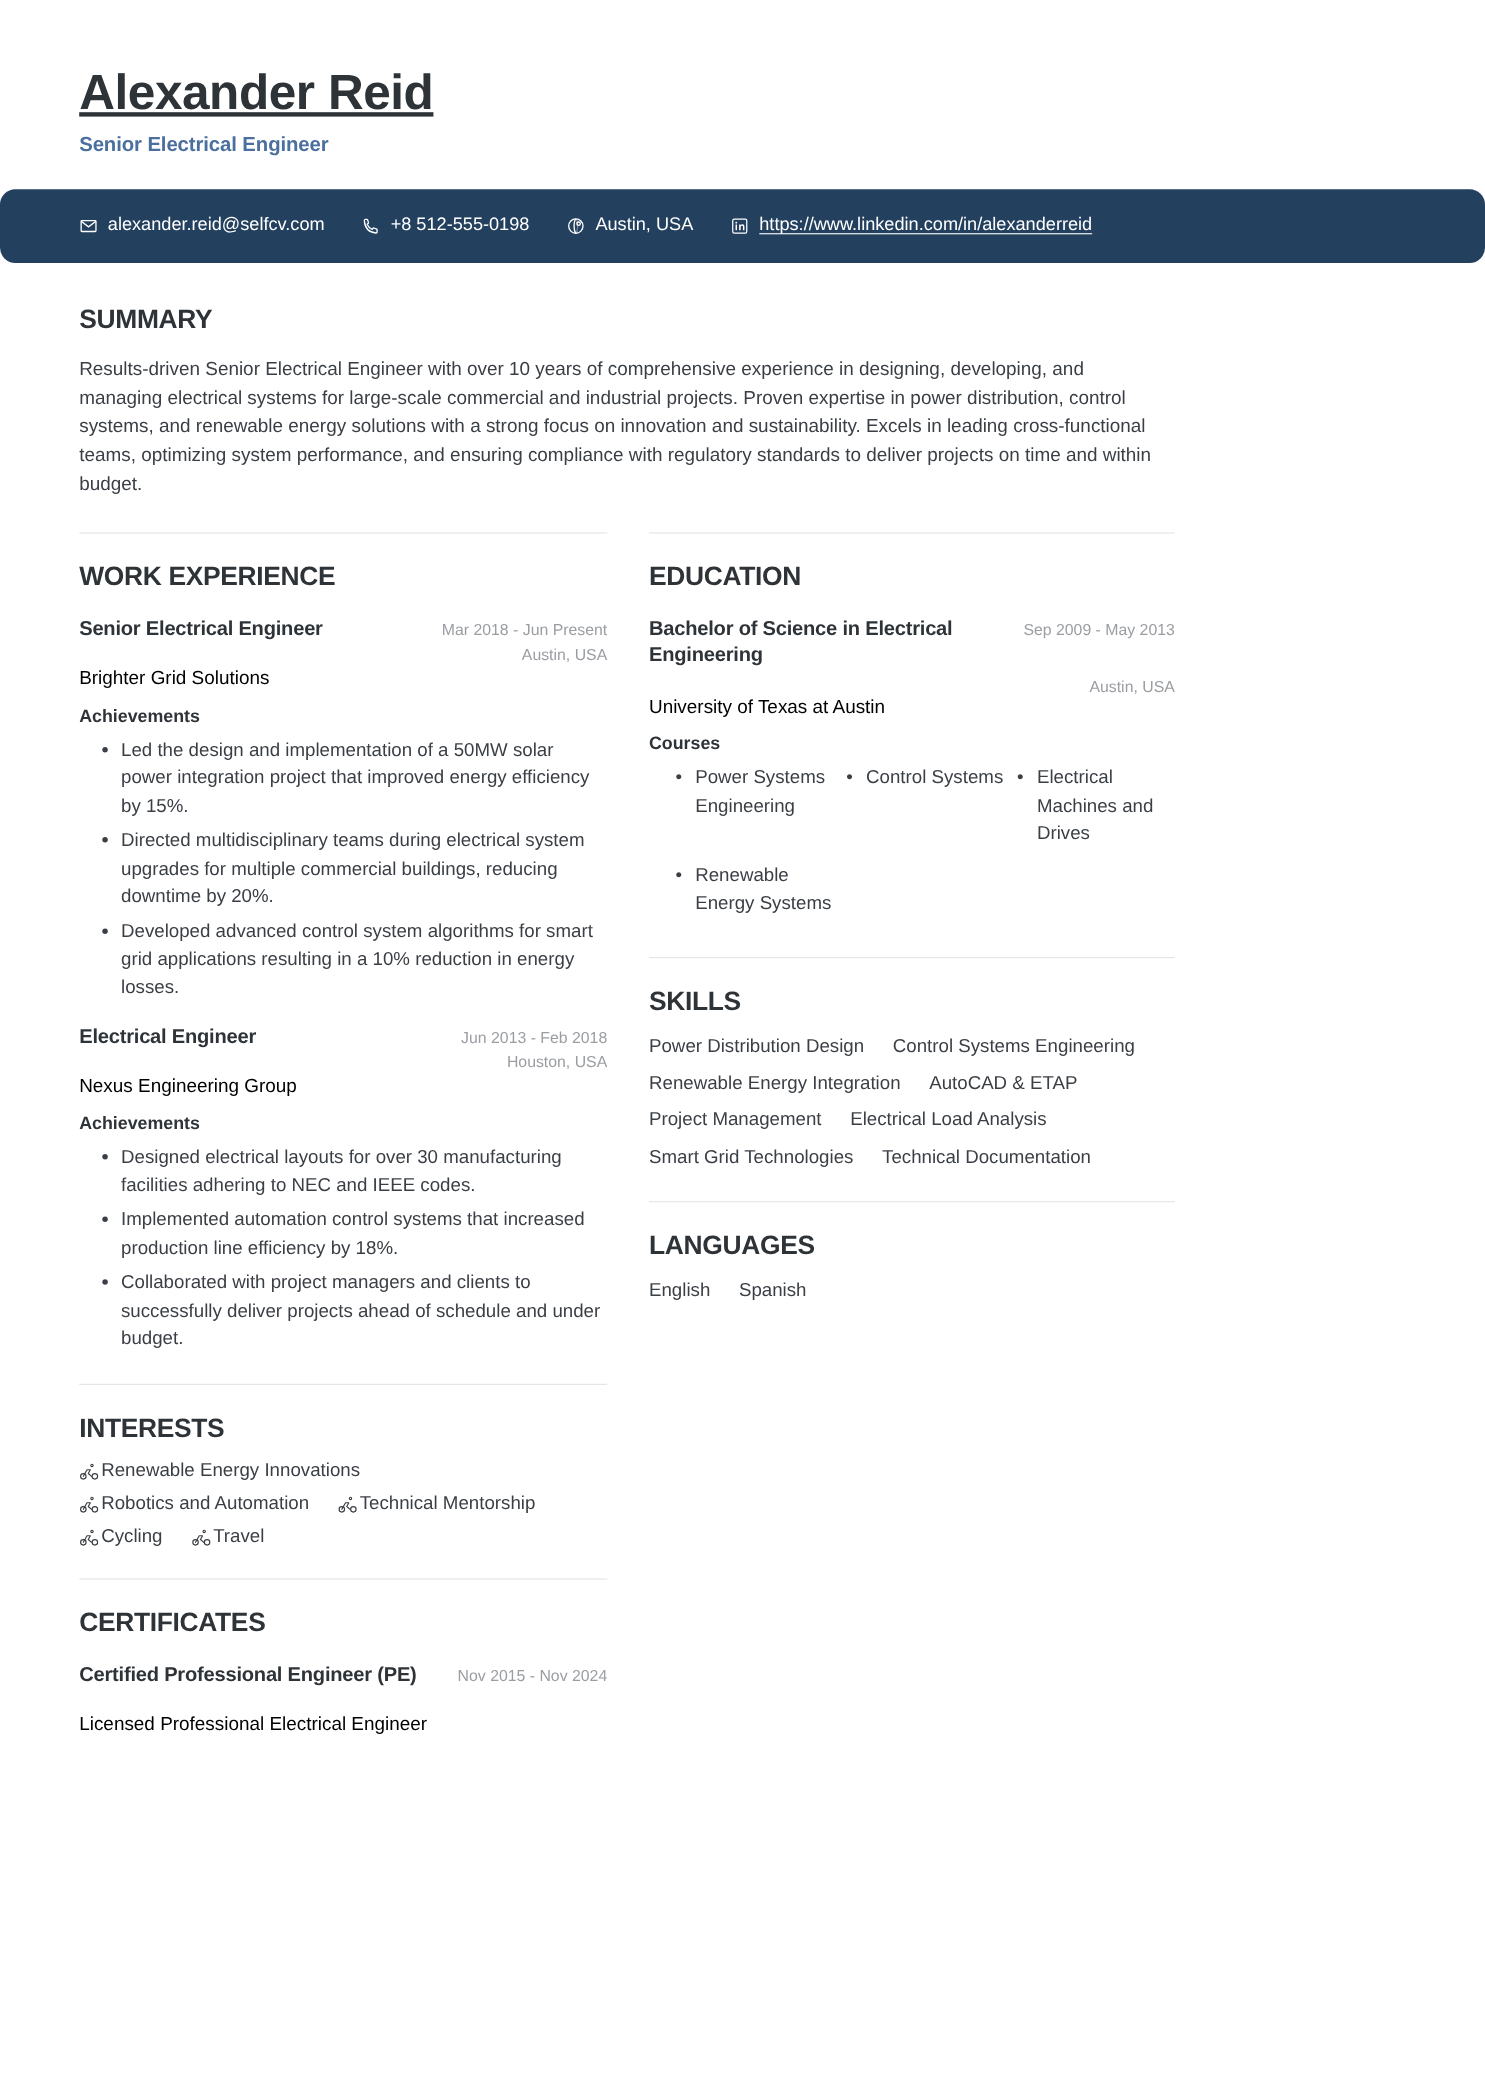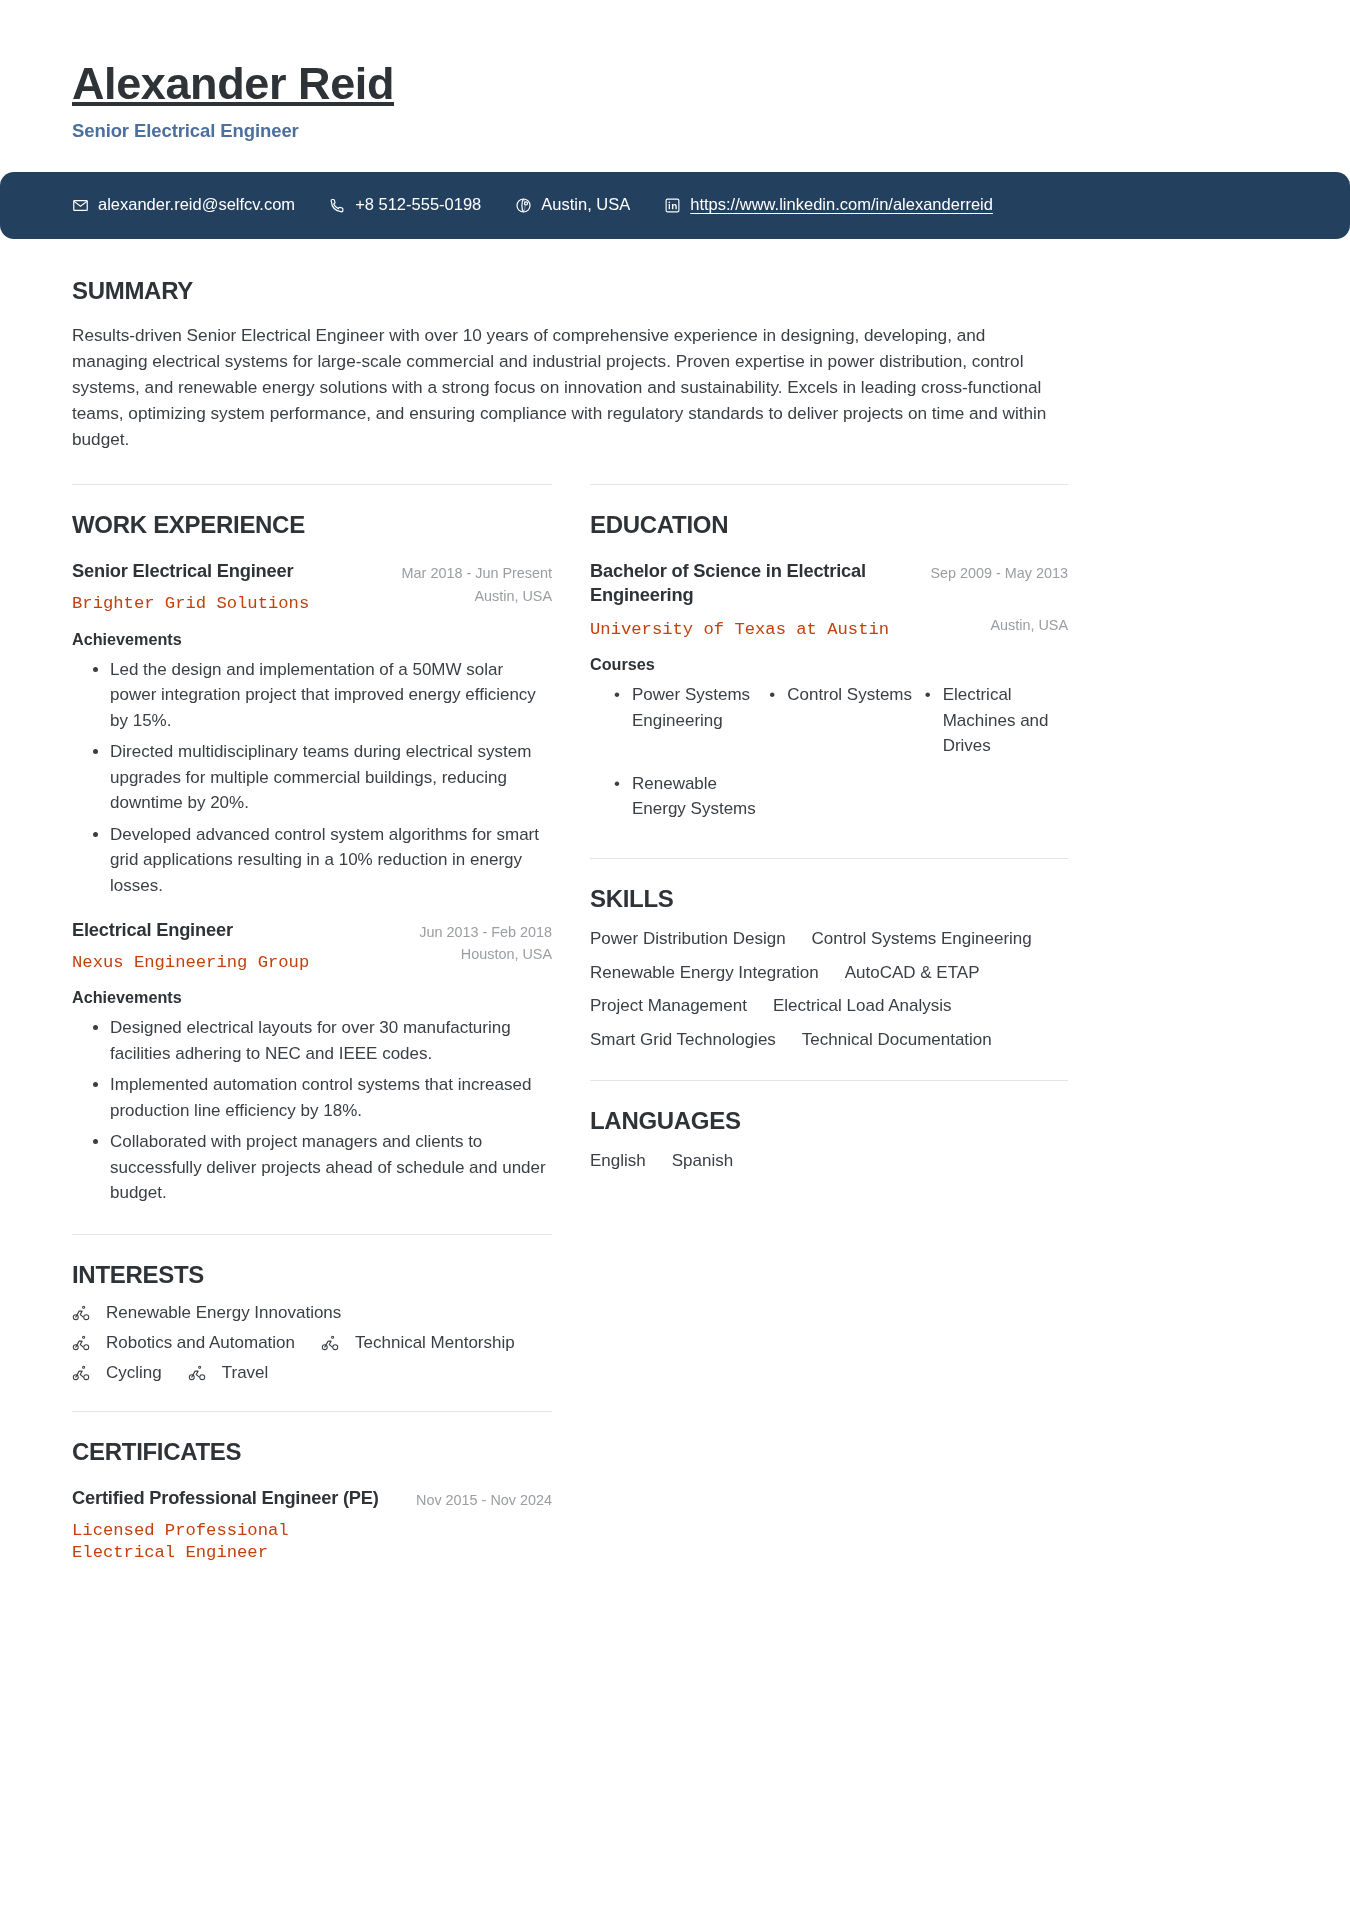--- a/index.html
+++ b/index.html
@@ -116,25 +116,24 @@
     padding-top: 3px;
   }
   .entry-title {
     font-size: 18.3px;
     font-weight: bold;
     color: #2e3338;
     letter-spacing: -0.2px;
     line-height: 1.3;
   }
   .entry-org {
-    margin-top: 10px;
+    margin-top: 22px;
     font-size: 17.2px;
-    color: #c2410c;
+    color: #000000;
     line-height: 1.3;
-    font-family: Liberation Mono, monospace;
   }
   .sub-label {
     margin-top: 14px;
     font-size: 16.2px;
     font-weight: bold;
     color: #2e3338;
   }
   ul.bullets {
     margin: 8px 0 0 0;
     padding-left: 38px;
@@ -191,22 +190,22 @@
   .interests-list {
     margin-top: 14px;
     display: flex;
     flex-wrap: wrap;
     column-gap: 26px;
     row-gap: 10px;
     max-width: 470px;
   }
   .interest-item {
     display: flex;
-    align-items: center;
-    gap: 16px;
+    align-items: flex-end;
+    gap: 2px;
     font-size: 17px;
     color: #3a3f45;
   }
   .interest-item .ic svg { display: block; }
 
   .right-sec-title { margin-bottom: 0; }
 </style>
 </head>
 <body>
 

